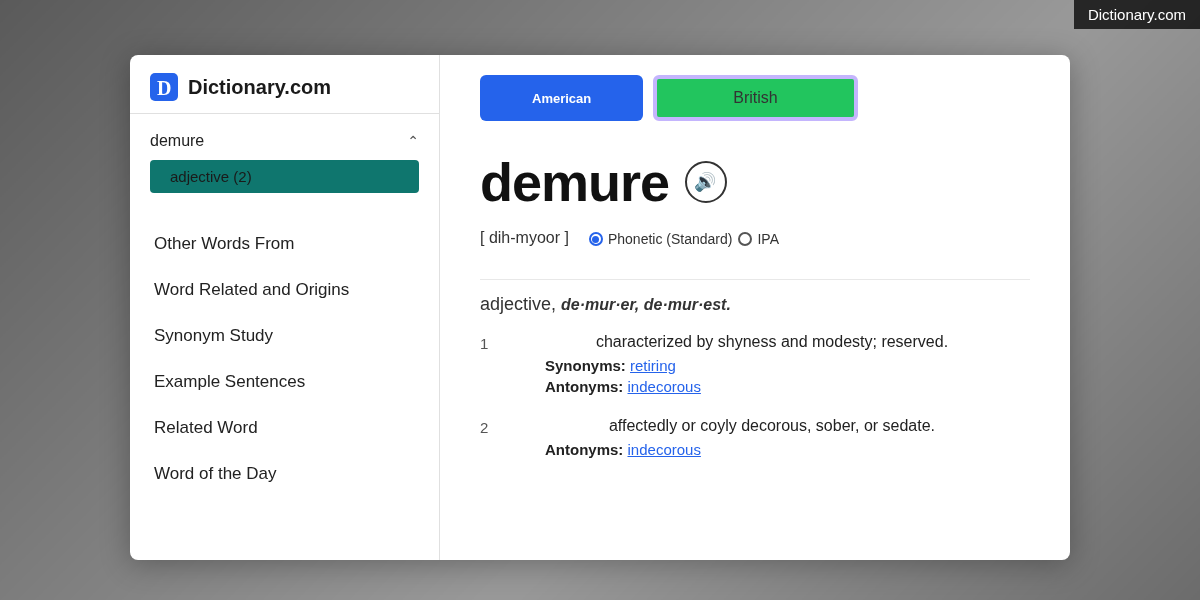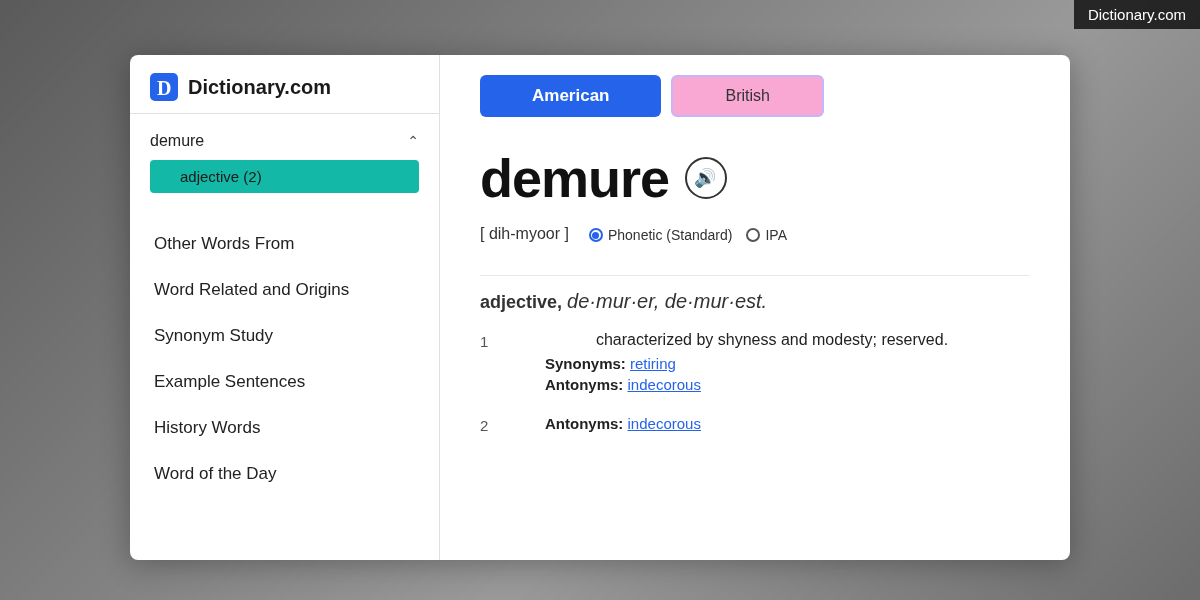--- a/index.html
+++ b/index.html
@@ -90,23 +90,23 @@
       font-weight: 500;
       color: #222;
     }
 
     .chevron-up {
       font-size: 14px;
       color: #555;
     }
 
     .pos-item {
-      background: #14b8a6;
+      background: #0f766e;
       border-radius: 4px;
-      padding: 8px 30px;
+      padding: 8px 20px;
       font-size: 15px;
       color: #1a1a1a;
       cursor: pointer;
       margin-bottom: 4px;
     }
 
     .nav-links {
       padding: 14px 0 0 0;
       flex: 1;
       overflow-y: auto;
@@ -135,31 +135,31 @@
       gap: 10px;
       padding: 20px 0 20px 0;
     }
 
     .tab-american {
       background: #2563eb;
       color: white;
       border: none;
       border-radius: 6px;
       padding: 10px 52px;
-      font-size: 17px;
+      font-size: 13px;
       font-weight: 600;
       cursor: pointer;
     }
 
     .tab-british {
-      background: #f9a8d4;
-      color: #333;
-      border: 2px solid #c4b5fd;
+      background: #22c55e;
+      color: #333;
+      border: 4px solid #c4b5fd;
       border-radius: 6px;
-      padding: 10px 52px;
+      padding: 10px 76px;
       font-size: 16px;
       font-weight: 500;
       cursor: pointer;
     }
 
     .word-heading-row {
       display: flex;
       align-items: center;
       gap: 16px;
       margin: 10px 0 16px 0;
@@ -191,21 +191,21 @@
       align-items: flex-end;
       gap: 20px;
       margin-bottom: 32px;
       font-size: 16px;
       color: #333;
     }
 
     .phonetic-options {
       display: flex;
       align-items: center;
-      gap: 14px;
+      gap: 6px;
     }
 
     .radio-label {
       display: flex;
       align-items: center;
       gap: 5px;
       font-size: 14px;
       color: #333;
       cursor: pointer;
     }
@@ -238,28 +238,28 @@
       margin: 8px 0 14px 0;
     }
 
     .pos-line {
       font-size: 18px;
       color: #333;
       margin-bottom: 18px;
     }
 
     .pos-bold {
-      font-weight: 700;
+      font-weight: 400;
       font-style: normal;
     }
 
     .pos-italic {
       font-style: italic;
-      font-weight: 400;
-      font-size: 20px;
+      font-weight: 700;
+      font-size: 16px;
     }
 
     .def-list {
       list-style: none;
       padding: 0;
     }
 
     .def-item {
       display: flex;
       gap: 16px;
@@ -328,21 +328,21 @@
         <span class="chevron-up">⌃</span>
       </div>
       <div class="pos-item">adjective (2)</div>
     </div>
 
     <nav class="nav-links">
       <button class="nav-link-item">Other Words From</button>
       <button class="nav-link-item">Word Related and Origins</button>
       <button class="nav-link-item">Synonym Study</button>
       <button class="nav-link-item">Example Sentences</button>
-      <button class="nav-link-item">History Words</button>
+      <button class="nav-link-item">Related Word</button>
       <button class="nav-link-item">Word of the Day</button>
     </nav>
 
   </aside>
 
   <main class="content">
 
     <div class="tabs-row">
       <button class="tab-american">American</button>
       <button class="tab-british">British</button>
@@ -390,20 +390,21 @@
           </p>
           <p class="def-meta">
             <span class="ant-label">Antonyms:</span>
             <span> </span><a class="def-link">indecorous</a>
           </p>
         </div>
       </li>
       <li class="def-item">
         <span class="def-num">2</span>
         <div class="def-content">
+          <p class="def-text">affectedly or coyly decorous, sober, or sedate.</p>
           <p class="def-meta">
             <span class="ant-label">Antonyms:</span>
             <span> </span><a class="def-link">indecorous</a>
           </p>
         </div>
       </li>
     </ul>
 
   </main>
 

